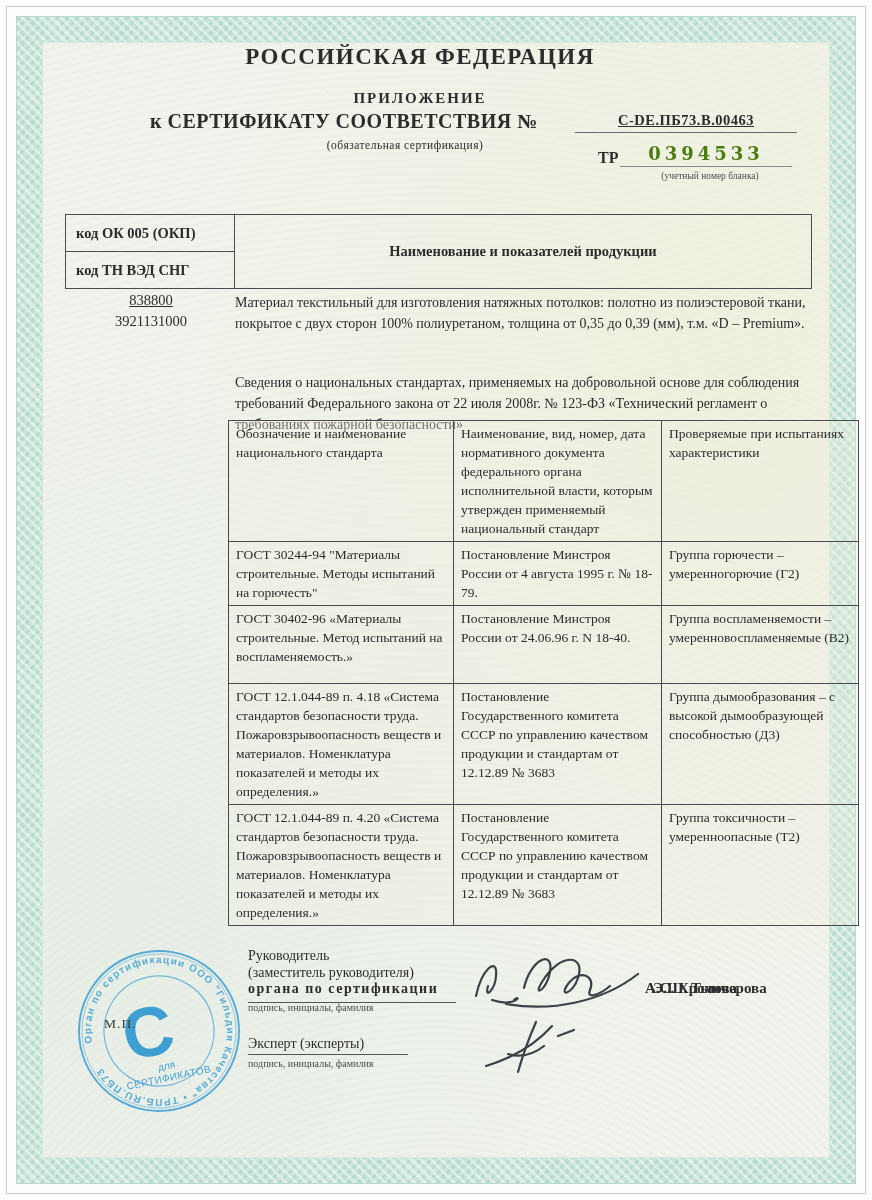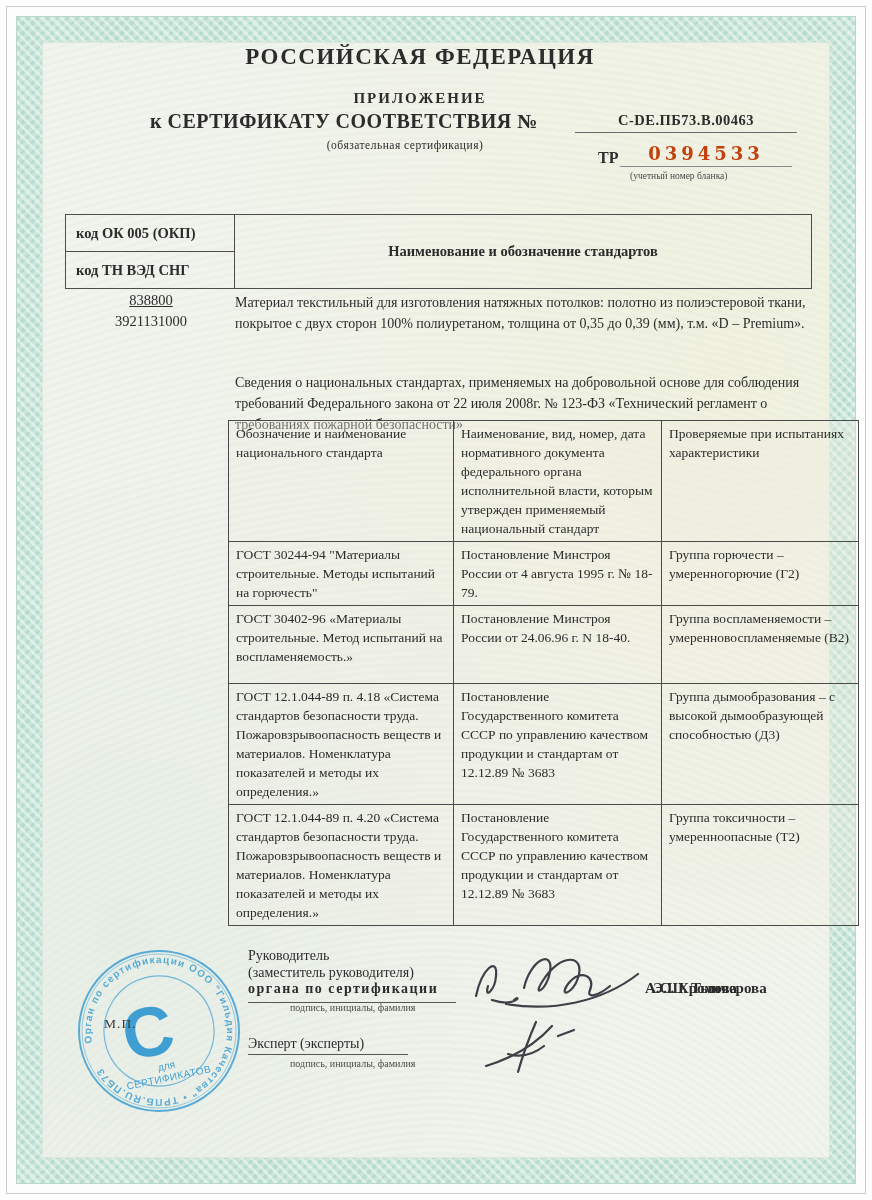--- a/index.html
+++ b/index.html
@@ -25,30 +25,30 @@
       repeating-radial-gradient(circle at 50% 130%, rgba(140,170,160,.05) 0 3px, rgba(140,170,160,0) 3px 7px),
       #f1f4ec;
     border:1px solid #dde7de;
   }
   .abs{position:absolute;}
   .title{font-weight:bold;font-size:23px;letter-spacing:1.5px;text-align:center;width:700px;left:70px;top:44px;}
   .subtitle{font-weight:bold;font-size:15px;letter-spacing:2px;text-align:center;width:700px;left:70px;top:90px;}
   .certline{font-weight:bold;font-size:20px;left:150px;top:110px;letter-spacing:.5px;}
   .certnum{
     font-weight:bold;font-size:14.5px;left:575px;top:112px;width:222px;text-align:center;
-    border-bottom:1.5px solid #6a6a6a;padding-bottom:3px;letter-spacing:.5px;
+    border-bottom:1.5px solid #6a6a6a;padding-bottom:3px;letter-spacing:.5px;text-decoration:underline;
   }
   .mandatory{font-weight:normal;font-size:11.5px;left:180px;top:139px;width:450px;text-align:center;letter-spacing:.5px;}
   .tr-label{font-weight:bold;font-size:16px;left:598px;top:149px;}
   .tr-num{
     font-weight:bold;font-size:18px;letter-spacing:4px;left:620px;top:143px;width:172px;text-align:center;
     border-bottom:1.5px solid #8a8a8a;padding-bottom:2px;
     font-family:"DejaVu Serif", serif;
   }
-  .tr-caption{font-size:9.5px;left:630px;top:171px;width:160px;color:#4c4c4c;}
+  .tr-caption{font-size:9.5px;left:630px;top:171px;width:160px;text-align:center;color:#4c4c4c;}
 
   .codebox{left:65px;top:214px;width:745px;height:73px;border:1.5px solid #4c4c4c;display:flex;}
   .codebox .left{width:168px;border-right:1.5px solid #4c4c4c;display:flex;flex-direction:column;}
   .codebox .left > div{flex:1;display:flex;align-items:center;padding-left:10px;font-weight:bold;font-size:14.5px;}
   .codebox .left > div:first-child{border-bottom:1.2px solid #4c4c4c;}
   .codebox .right{flex:1;display:flex;align-items:center;justify-content:center;font-weight:bold;font-size:14.5px;}
 
   .okp-val{left:96px;top:292px;width:110px;text-align:center;font-size:14.5px;text-decoration:underline;}
   .tnved-val{left:90px;top:313px;width:122px;text-align:center;font-size:14.5px;}
 
@@ -60,21 +60,21 @@
   table.std{border-collapse:collapse;width:100%;table-layout:fixed;}
   table.std td{
     border:1.3px solid #4a4a4a;vertical-align:top;
     font-size:13.5px;line-height:19px;padding:3px 7px 3px 7px;
     background:rgba(240,238,226,.35);
   }
   .c1{width:210px;} .c2{width:193px;} .c3{width:182px;}
 
   .sig-role{left:248px;top:948px;width:208px;font-size:14px;line-height:16.5px;border-bottom:1.3px solid #555;padding-bottom:4px;}
   .sig-role .l3{letter-spacing:1.5px;font-weight:bold;}
-  .sig-caption{font-size:10px;color:#4c4c4c;left:248px;margin-left:42px;}
+  .sig-caption{font-size:10px;color:#4c4c4c;left:248px;}
   .cap1{top:1002px;}
   .expert-role{left:248px;top:1036px;width:160px;font-size:14px;border-bottom:1.3px solid #555;padding-bottom:2px;}
   .cap2{top:1058px;}
   .sig-name{font-weight:bold;font-size:15px;left:645px;}
   .name1{top:980px;}
   .name2{top:980px;margin-left:8px;}
 
   .stamp{left:66px;top:938px;width:186px;height:186px;transform:rotate(-12deg);opacity:.9;}
   .mp{left:104px;top:1016px;font-size:13.5px;color:#3a3a3a;letter-spacing:1px;}
 
@@ -87,29 +87,29 @@
   <div class="scan-edge"></div>
   <div class="band"></div>
   <div class="paper"></div>
 
   <div class="abs title">РОССИЙСКАЯ ФЕДЕРАЦИЯ</div>
   <div class="abs certline">к СЕРТИФИКАТУ СООТВЕТСТВИЯ  №</div>
   <div class="abs subtitle">ПРИЛОЖЕНИЕ</div>
   <div class="abs certnum">С-DE.ПБ73.В.00463</div>
   <div class="abs mandatory">(обязательная сертификация)</div>
   <div class="abs tr-label">ТР</div>
-  <div class="abs tr-num" style="color:#c2410c;">0394533</div>
+  <div class="abs tr-num" style="color:#4d7c0f;">0394533</div>
   <div class="abs tr-caption">(учетный номер бланка)</div>
 
   <div class="abs codebox">
     <div class="left">
       <div>код ОК 005 (ОКП)</div>
       <div>код ТН ВЭД СНГ</div>
     </div>
-    <div class="right">Наименование и обозначение стандартов</div>
+    <div class="right">Наименование и показателей продукции</div>
   </div>
 
   <div class="abs okp-val">838800</div>
   <div class="abs tnved-val">3921131000</div>
 
   <div class="abs para para1">Материал текстильный для изготовления натяжных потолков: полотно из полиэстеровой ткани, покрытое с двух сторон 100% полиуретаном, толщина  от 0,35 до 0,39 (мм), т.м. «D – Premium».</div>
   <div class="abs para para2">Сведения о национальных стандартах, применяемых на  добровольной основе для соблюдения требований Федерального закона от 22 июля 2008г. № 123-ФЗ «Технический регламент о требованиях пожарной безопасности»</div>
 
   <div class="abs stdtable-wrap">
     <table class="std">

